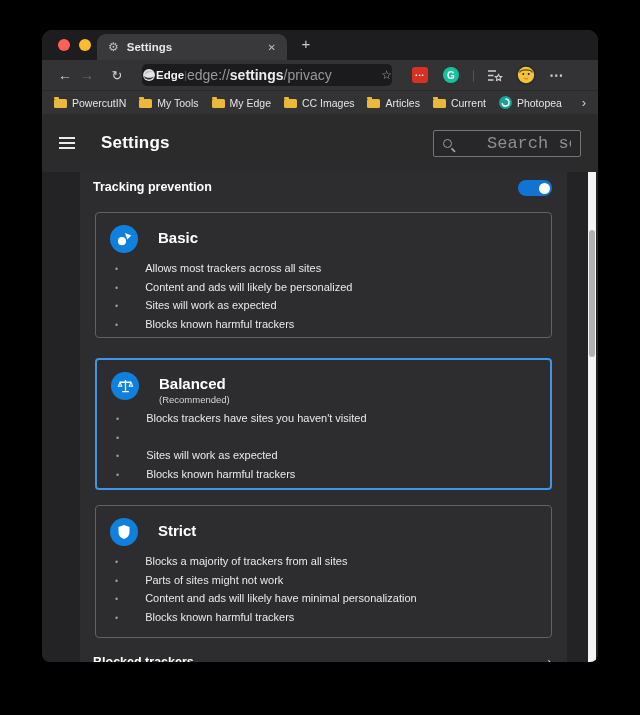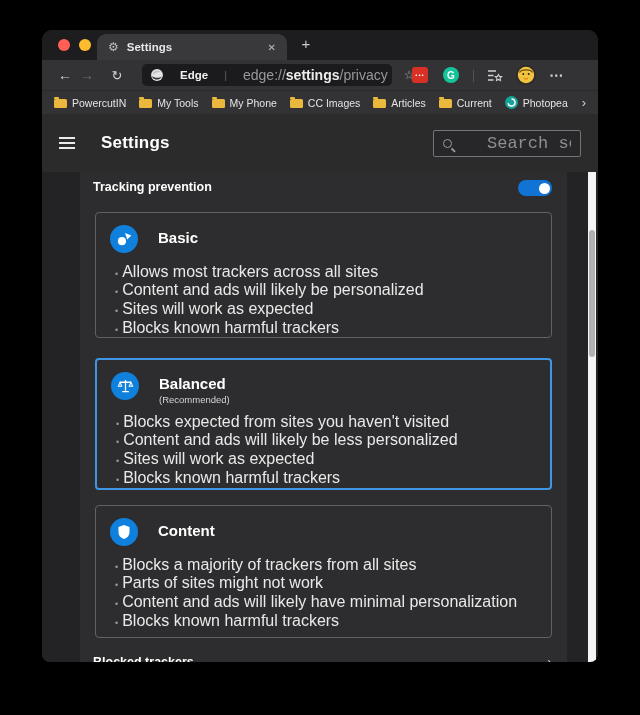--- a/index.html
+++ b/index.html
@@ -19,21 +19,21 @@
   .tab-gear { color:#bdbdbd; font-size:12px; margin-right:8px; }
   .tab-title { font-size:11.5px; font-weight:bold; flex:1; }
   .tab-close { color:#bdbdbd; font-size:10px; }
   .newtab { position:absolute; left:254px; top:5px; color:#cccccc; font-size:15px; width:20px; text-align:center; }
 
   
   .toolbar { height:30px; background:#333336; display:flex; align-items:center; padding:0 12px; }
   .navbtn { font-size:14px; color:#d2d2d2; width:22px; text-align:center; flex:none; }
   .navbtn.fwd { color:#6c6c6c; } .navbtn.refresh { font-size:13px; margin-left:8px; }
   .addressbar { margin-left:14px; width:250px; height:22px; background:#1b1b1d; border-radius:5px;
-                display:flex; align-items:center; padding:0 8px; gap:16px; flex:none; }
+                display:flex; align-items:center; padding:0 0; gap:0; flex:none; }
   .site-badge { color:#f2f2f2; font-size:11.5px; font-weight:bold; }
   .url-div { color:#5c5c60; font-size:11px; }
   .url { font-size:14px; color:#98989c; white-space:nowrap; }
   .url b { color:#ececec; font-weight:bold; }
   .ab-star { margin-left:auto; color:#aaaaaa; font-size:12px; }
   .ext-red { margin-left:20px; width:16px; height:16px; background:#d93025; border-radius:3px; flex:none;
              color:#fff; font-size:6px; letter-spacing:1px; display:flex; align-items:center; justify-content:center; }
   .ext-green { margin-left:15px; width:16px; height:16px; background:#15c39a; border-radius:50%; flex:none;
                color:#fff; font-size:10px; font-weight:bold; display:flex; align-items:center; justify-content:center; }
   .ext-div { margin-left:13px; color:#56565a; font-size:12px; }
@@ -79,21 +79,21 @@
   #card-basic { top:40px; height:126px; }
   #card-balanced { top:186px; height:132px; }
   #card-strict { top:333px; height:133px; }
   .card-head { display:flex; align-items:flex-start; padding:12px 14px 0; gap:20px; }
   .badge { width:28px; height:28px; border-radius:50%; background:#0f80dc; flex:none;
            display:flex; align-items:center; justify-content:center; }
   .card-title { font-size:15px; font-weight:bold; color:#fff; margin-top:4px; }
   .card.selected .card-title { margin-top:3px; }
   .card-sub { font-size:9.5px; color:#d6d6d6; margin-top:2px; }
   .bullets { list-style:none; margin-top:9px; padding:0 14px 0 19px; }
-  .bullets li { display:flex; align-items:flex-end; gap:4px; height:18.7px; font-size:16px; color:#e9e9e9; }
+  .bullets li { display:flex; align-items:flex-start; gap:27px; height:18.7px; font-size:11px; color:#e9e9e9; }
   .bullets .dot::before { content:"•"; color:#9a9a9a; font-size:9px; }
 
   .footer-row { position:absolute; left:13px; right:15px; top:476px; height:28px;
                 display:flex; align-items:center; justify-content:space-between; }
   .footer-label { font-size:12.5px; font-weight:bold; color:#fff; }
   .footer-chevron { color:#cfcfcf; font-size:14px; }
 
   .scrollbar { position:absolute; right:2px; top:142px; width:8px; height:490px; background:#f4f4f4; }
   .thumb { position:absolute; left:1px; top:58px; width:6px; height:127px; background:#b1b1b1; border-radius:3px; }
 </style>
@@ -161,21 +161,21 @@
     <span class="bm">
         <span class="folder"></span>
         <span>PowercutIN</span>
       </span>
     <span class="bm">
         <span class="folder"></span>
         <span>My Tools</span>
       </span>
     <span class="bm">
         <span class="folder"></span>
-        <span>My Phone</span>
+        <span>My Edge</span>
       </span>
     <span class="bm">
         <span class="folder"></span>
         <span>CC Images</span>
       </span>
     <span class="bm">
         <span class="folder"></span>
         <span>Articles</span>
       </span>
     <span class="bm">
@@ -257,46 +257,45 @@
             </svg>
           </span>
           <div>
             <div class="card-title">Balanced</div>
             <div class="card-sub">(Recommended)</div>
           </div>
         </div>
         <ul class="bullets" style="margin-top:7px;">
           <li>
               <span class="dot"></span>
-              <span>Blocks expected from sites you haven't visited</span>
-            </li>
-          <li>
-              <span class="dot"></span>
-              <span>Content and ads will likely be less personalized</span>
+              <span>Blocks trackers have sites you haven't visited</span>
+            </li>
+          <li>
+              <span class="dot"></span>
             </li>
           <li>
               <span class="dot"></span>
               <span>Sites will work as expected</span>
             </li>
           <li>
               <span class="dot"></span>
               <span>Blocks known harmful trackers</span>
             </li>
         </ul>
       </div>
 
       <div class="card" id="card-strict">
         <div class="card-head">
           <span class="badge">
             <svg width="14" height="16" viewBox="0 0 14 16">
               <path d="M7 1l5.5 2v5c0 3.6-2.3 6-5.5 7C3.8 14 1.5 11.6 1.5 8V3L7 1z" fill="#fff"></path>
             </svg>
           </span>
           <div>
-            <div class="card-title">Content</div>
+            <div class="card-title">Strict</div>
           </div>
         </div>
         <ul class="bullets">
           <li>
               <span class="dot"></span>
               <span>Blocks a majority of trackers from all sites</span>
             </li>
           <li>
               <span class="dot"></span>
               <span>Parts of sites might not work</span>

